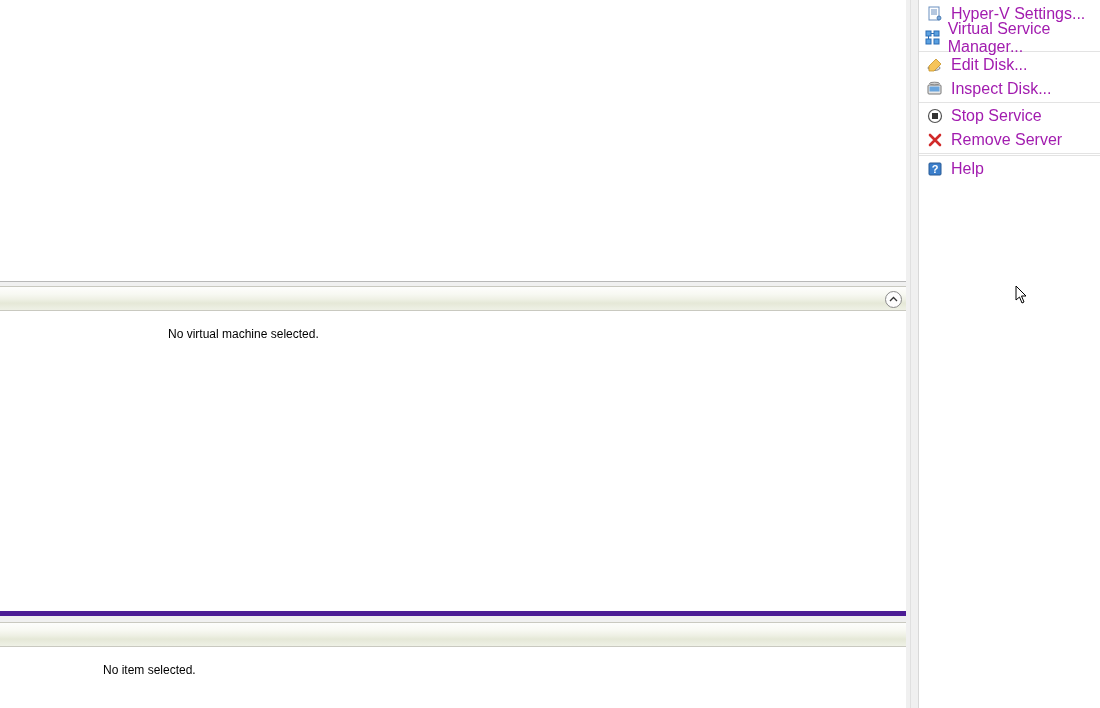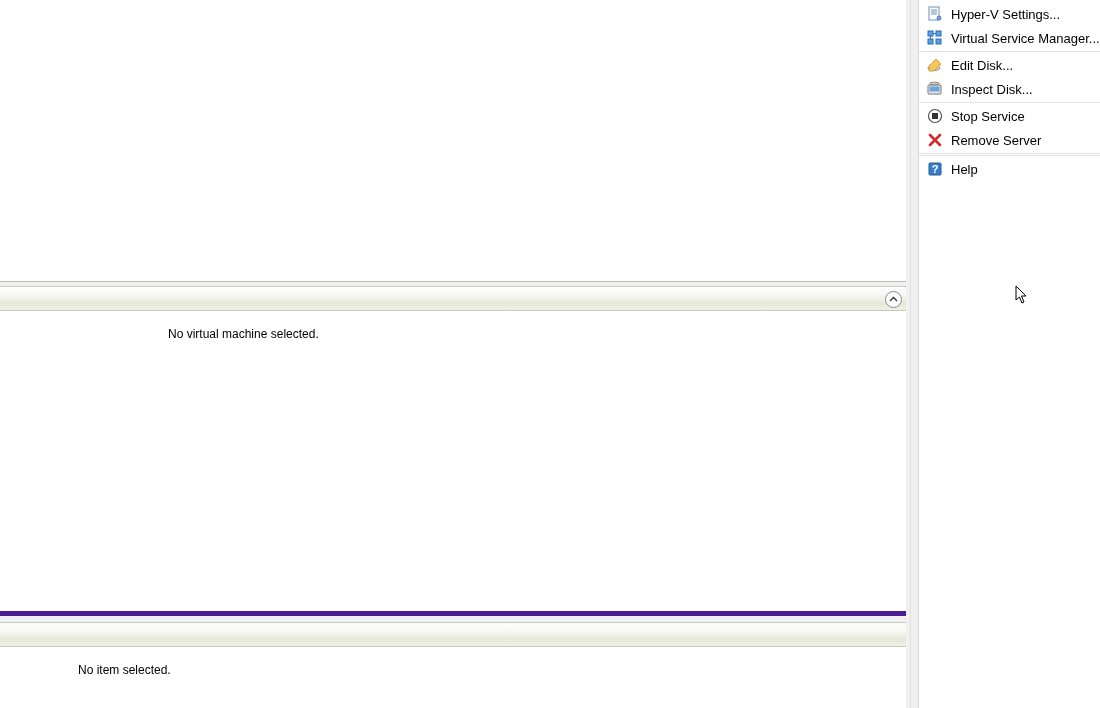--- a/index.html
+++ b/index.html
@@ -121,22 +121,22 @@
   .action-icon {
     width: 20px;
     height: 16px;
     display: flex;
     align-items: center;
     justify-content: center;
     margin-right: 6px;
     font-size: 13px;
   }
   .action-label {
-    font-size: 13px;
-    color: #000000;
+    font-size: 16px;
+    color: #a21caf;
   }
   .action-sep {
     height: 1px;
     background: #e3e3e3;
     margin: 1px 0 1px 0;
   }
   .cursor {
     position: absolute;
     left: 1015px;
     top: 285px;
@@ -164,21 +164,21 @@
       <div class="panel-body">
         <div class="panel-msg">No virtual machine selected.</div>
       </div>
     </div>
 
     <div class="gap2"></div>
 
     <div class="panel3">
       <div class="panel-header"></div>
       <div class="panel-body">
-        <div class="panel-msg" style="padding-left:78px;">No item selected.</div>
+        <div class="panel-msg" style="padding-left:103px;">No item selected.</div>
       </div>
     </div>
   </div>
 
   <div class="splitter"></div>
 
   <div class="actions">
 
     <div class="action-item">
       <span class="action-icon">

